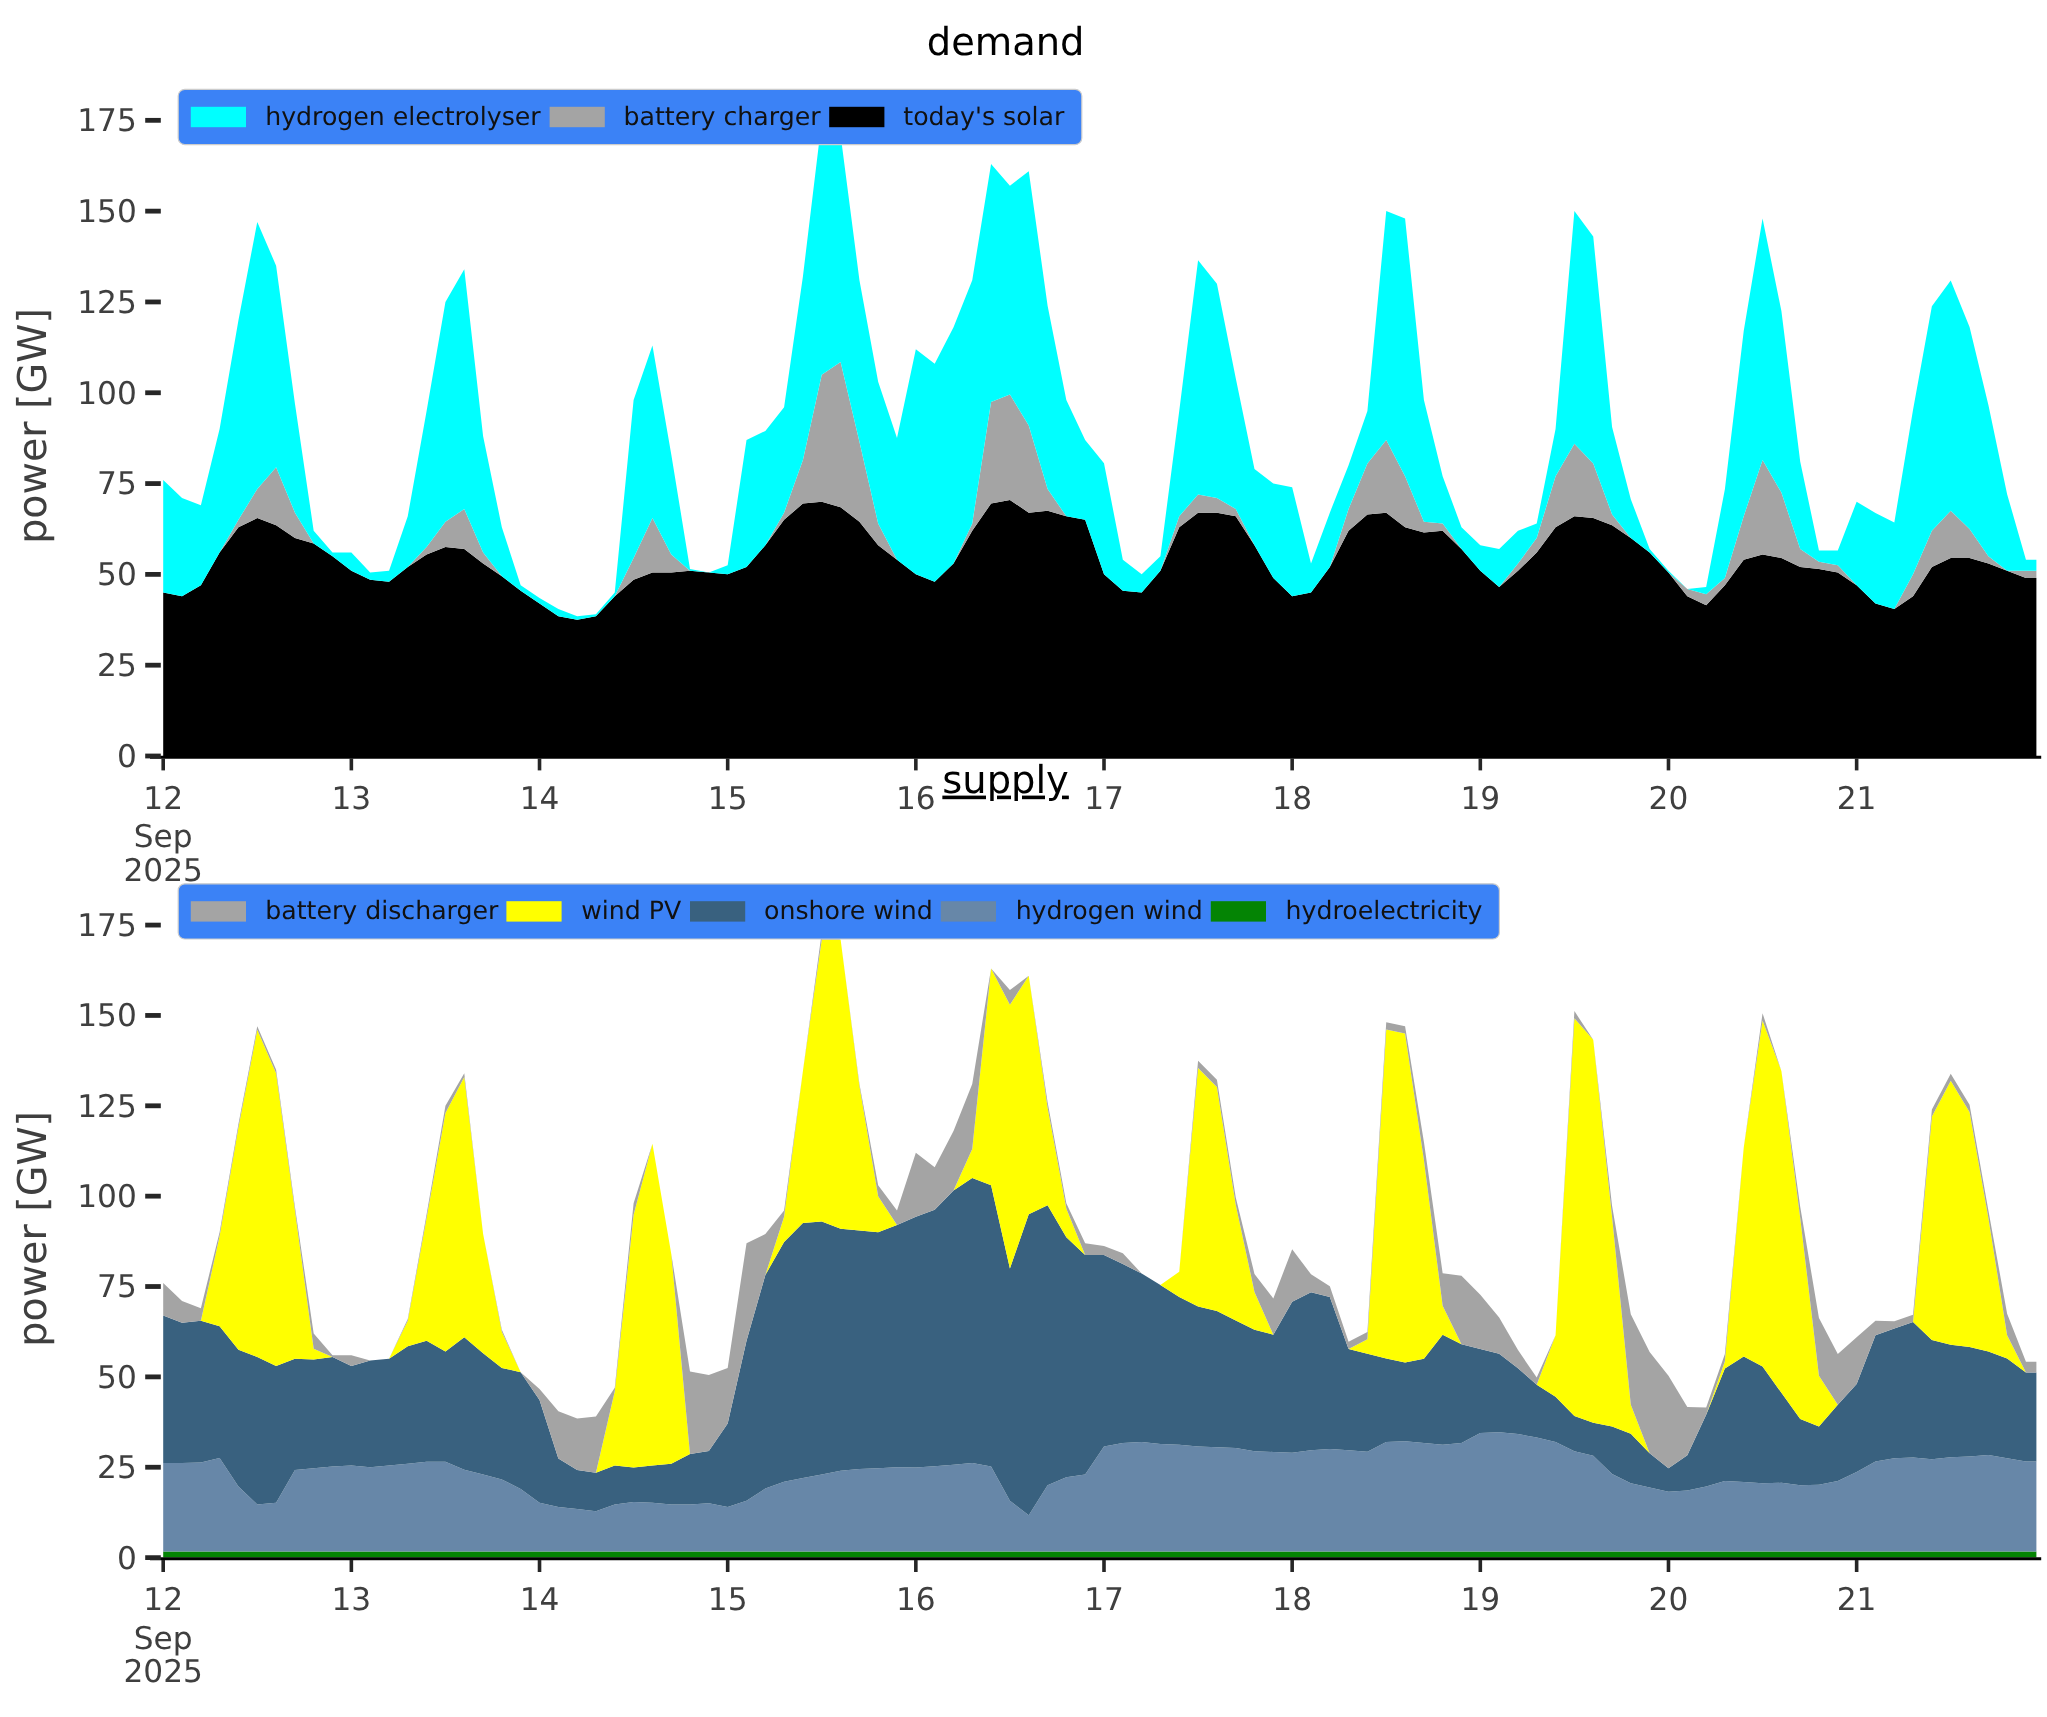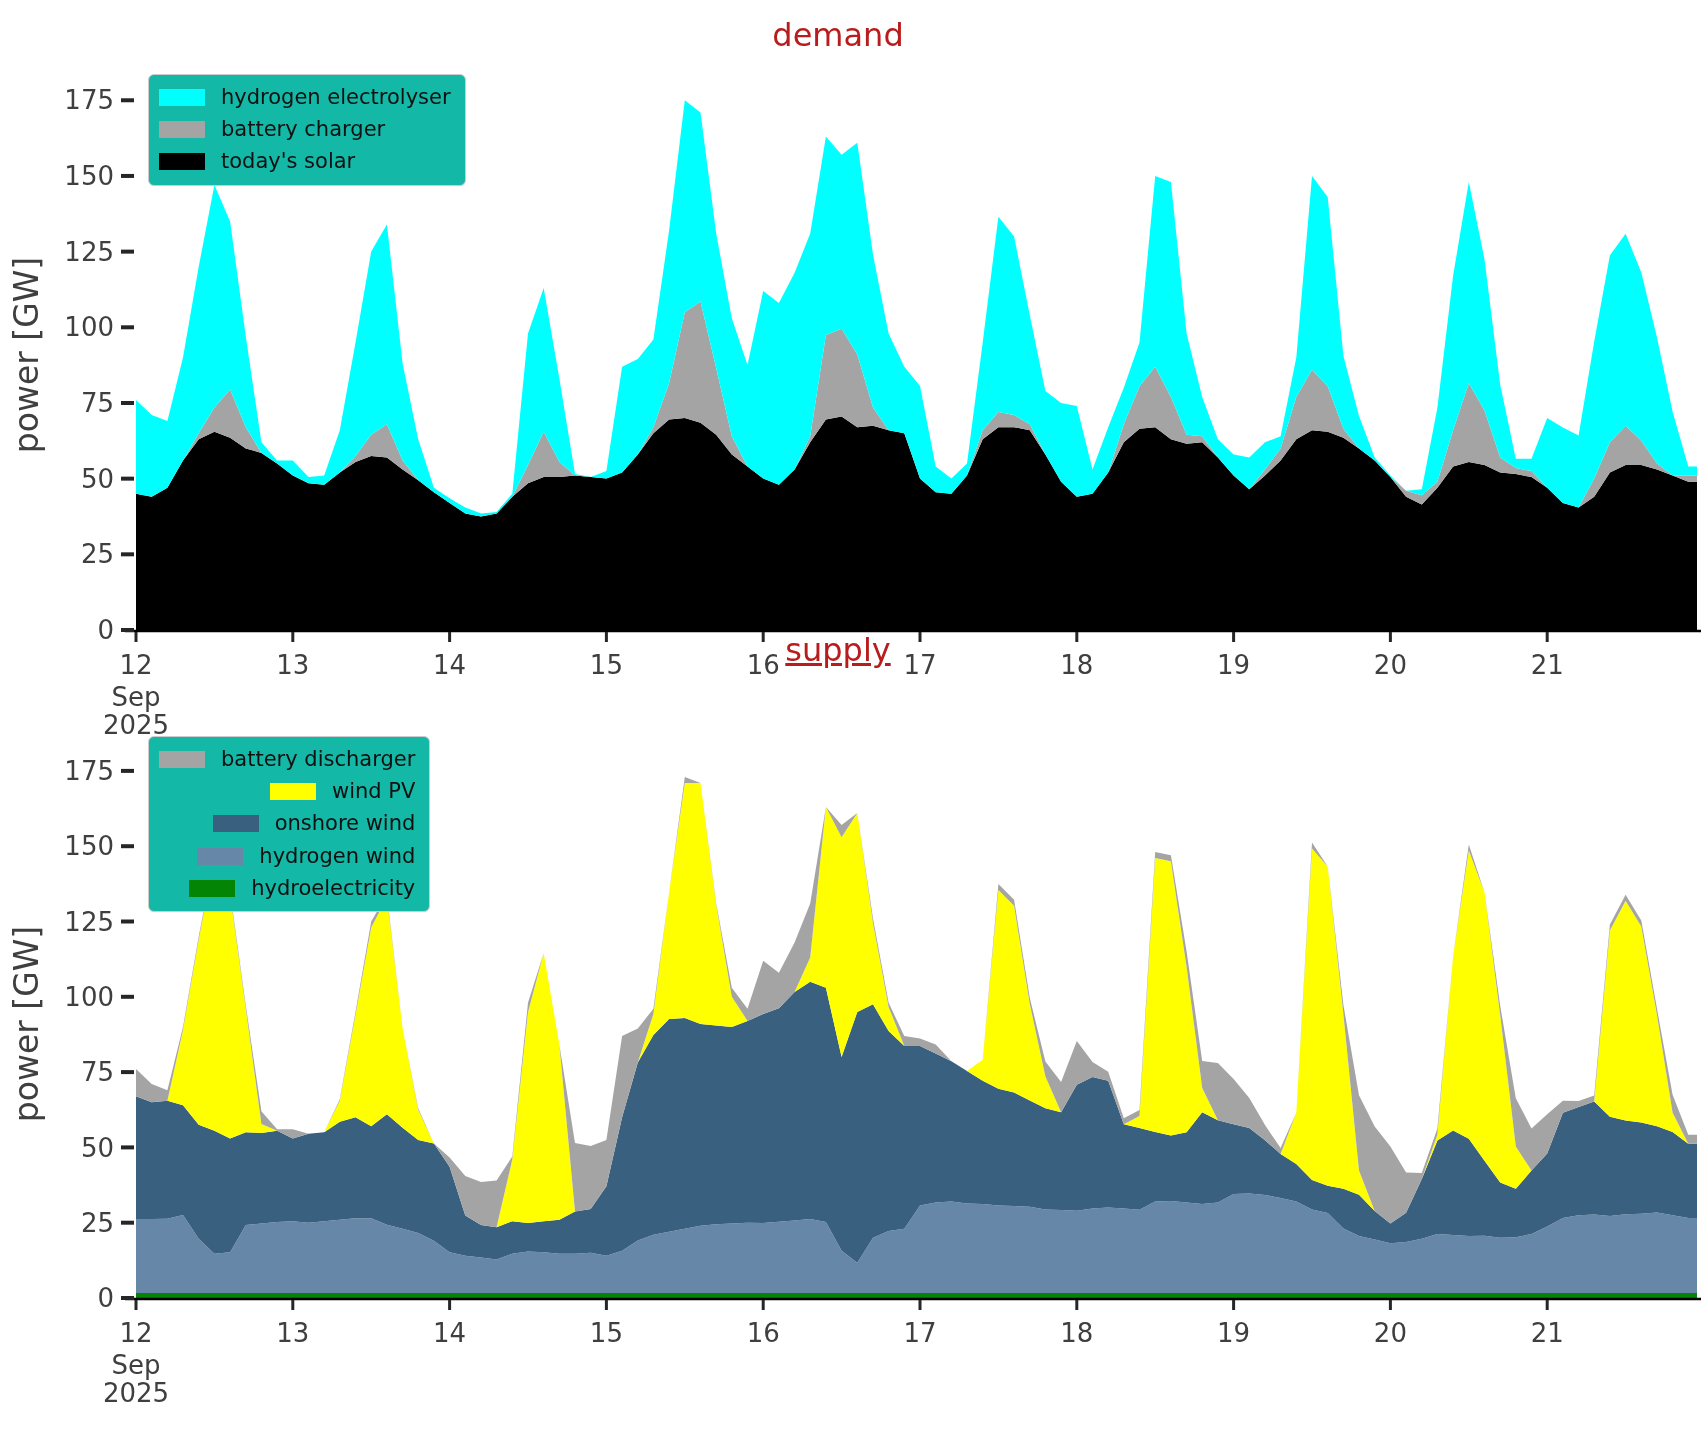--- a/index.html
+++ b/index.html
@@ -8,31 +8,31 @@
     width:1706px;height:1431px;
     background:#ffffff;
     font-family:"DejaVu Sans","Liberation Sans",sans-serif;
     overflow:hidden;
   }
   #chart-svg{position:absolute;left:0;top:0;}
   .chart-title{
     position:absolute;
     transform:translateX(-50%);
     font-size:32px;
-    color:#b91c1c;
+    color:#000000;
     white-space:nowrap;
   }
   .legend{
     position:absolute;
-    background:#14b8a6;
+    background:#3b82f6;
     border:1.5px solid #cccccc;
     border-radius:6px;
     padding:10px 14px 10px 10px;
     display:flex;
-    flex-direction:column;
+    flex-direction:row;
     gap:7px;
     z-index:5;
   }
   .legend-row{display:flex;align-items:center;gap:16px;}
   .legend-swatch{width:46px;height:17px;flex:0 0 auto;}
   .legend-label{font-size:21px;color:#111111;white-space:nowrap;line-height:1.2;}
 </style>
 </head>
 <body>
 

